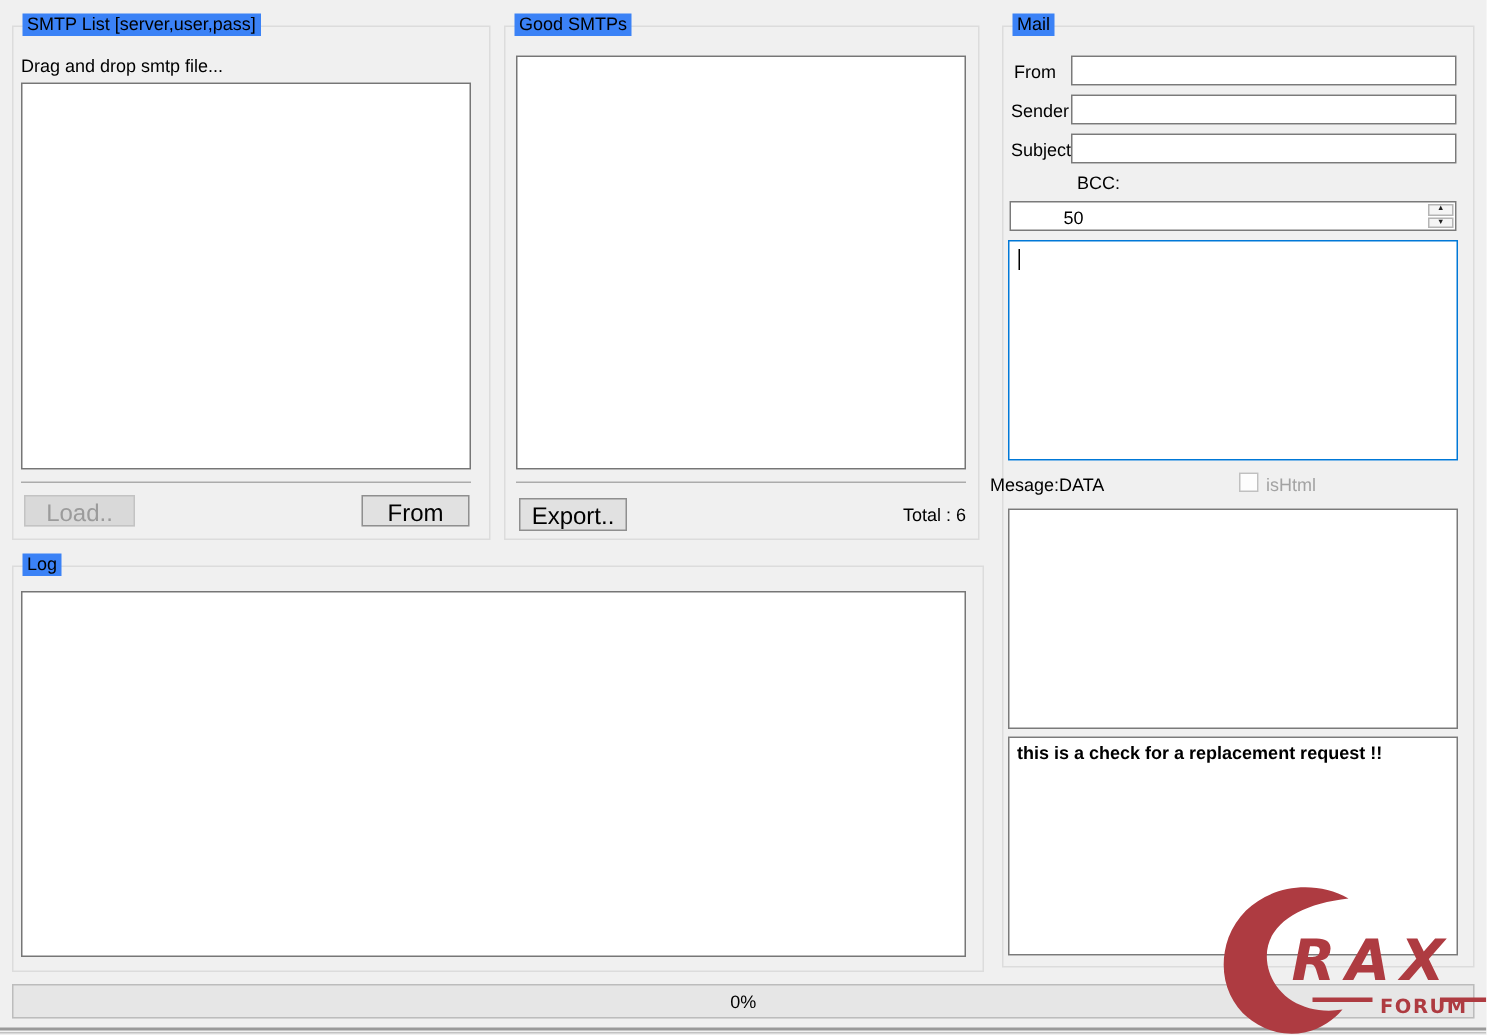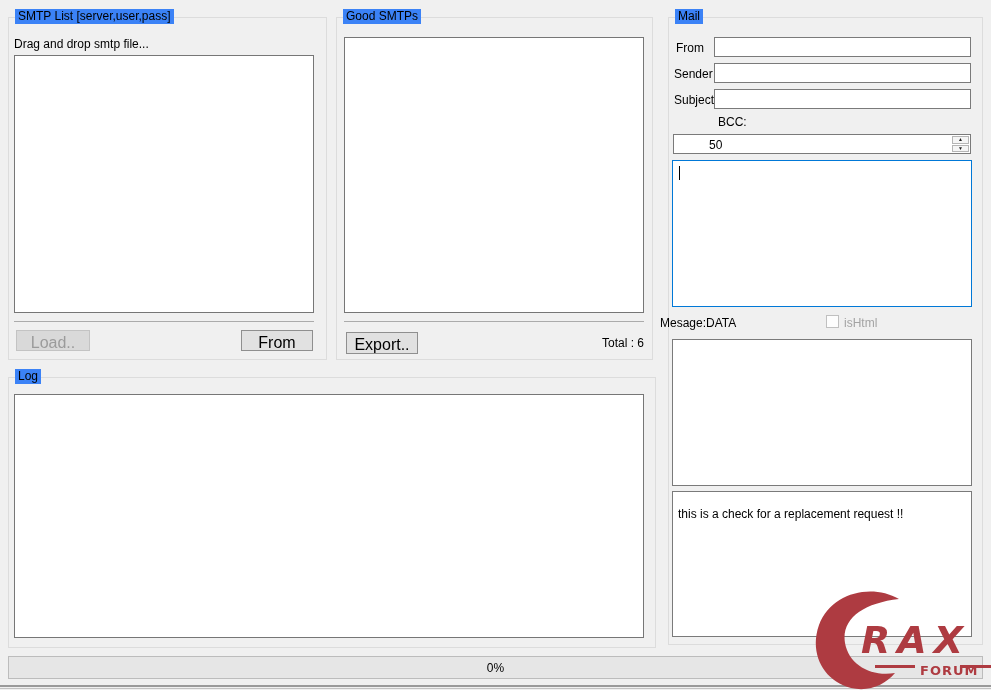--- a/index.html
+++ b/index.html
@@ -8,21 +8,21 @@
     font-family:"Liberation Sans", sans-serif; font-size:12px; color:#000;
     overflow:hidden;
   }
   .gb { position:absolute; border:1px solid #dcdcdc; box-sizing:border-box; }
   .gbt { position:absolute; top:-9px; left:6px; background:#3b82f6; padding:0 3px;
          line-height:15px; white-space:nowrap; }
   .lbl { position:absolute; white-space:nowrap; }
   .listbox { position:absolute; background:#fff; border:1px solid #767676; box-sizing:border-box; }
   .tb { position:absolute; background:#fff; border:1px solid #7a7a7a; box-sizing:border-box;
         font-family:"Liberation Sans",sans-serif; font-size:12px; padding:1px 4px; outline:none; }
-  textarea.tb { resize:none; padding:15px 5px; line-height:15px; }
+  textarea.tb { resize:none; padding:3px 5px; line-height:15px;font-weight:bold; }
   .tb-focus { border:1px solid #0078d7; }
   .btn { position:absolute; background:#e1e1e1; border:1px solid #8f8f8f; box-sizing:border-box;
          font-family:"Liberation Sans",sans-serif; font-size:16px; color:#000;
          text-align:center; padding:3px; cursor:default; }
   .btn-disabled { background:#d9d9d9; border:1px solid #c3c3c3; color:#9b9b9b; }
   .sep { position:absolute; height:1px; background:#ababab; }
   .spinwrap { position:absolute; left:673px; top:134px; width:298px; height:20px;
               background:#fff; border:1px solid #7a7a7a; box-sizing:border-box; }
   .spinval { position:absolute; left:0; top:0; width:270px; height:18px; border:0; outline:none;
              font-family:"Liberation Sans",sans-serif; font-size:12px; padding:1px 4px; background:transparent;margin-left:31px; }

